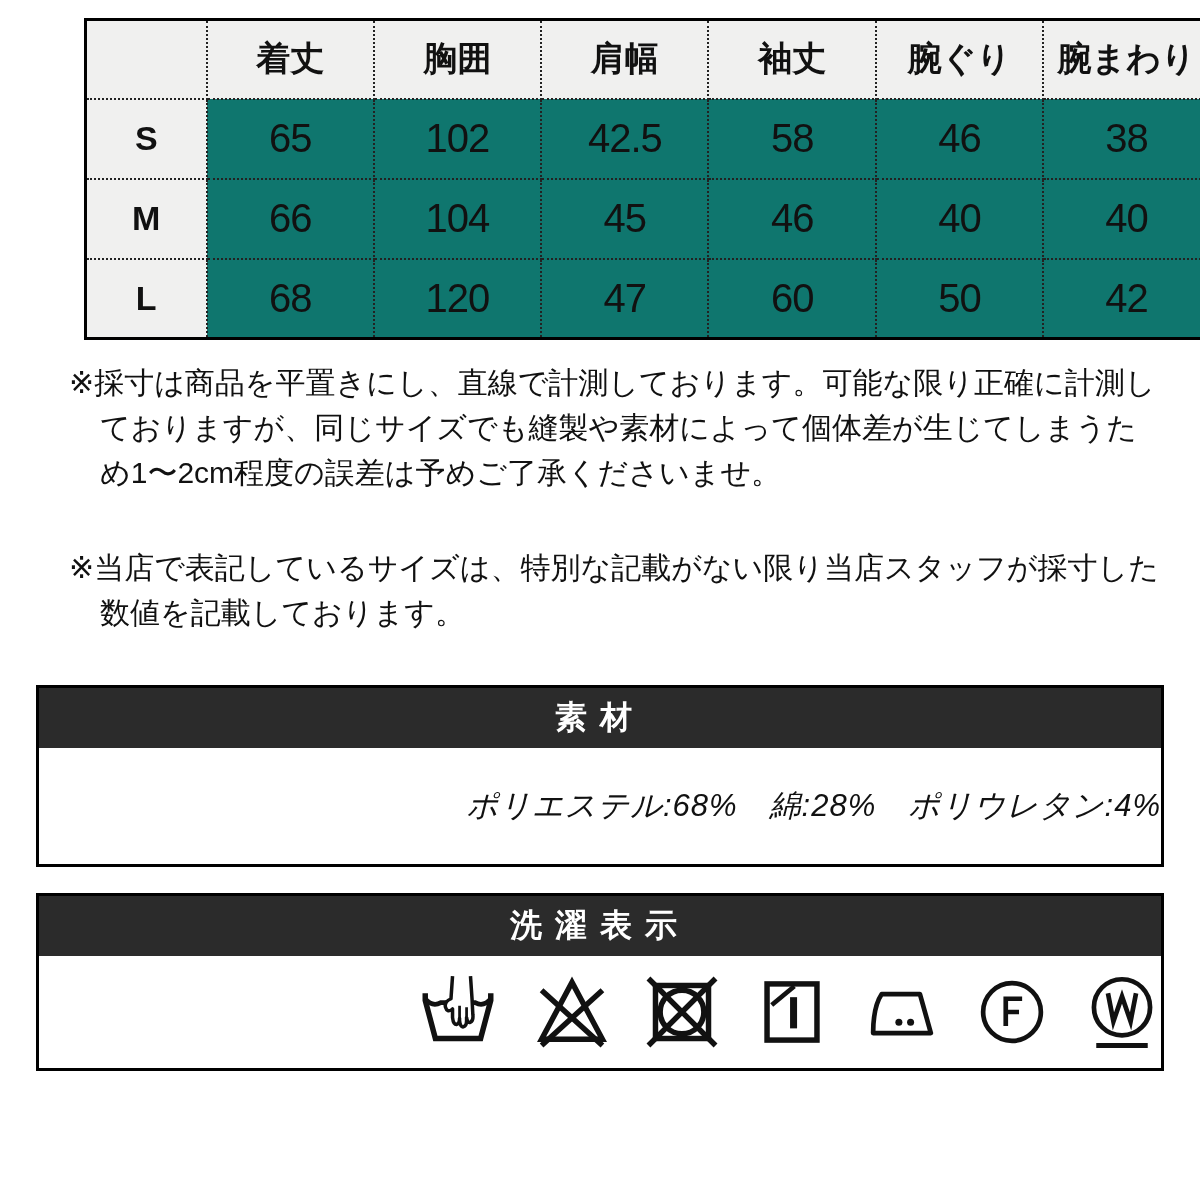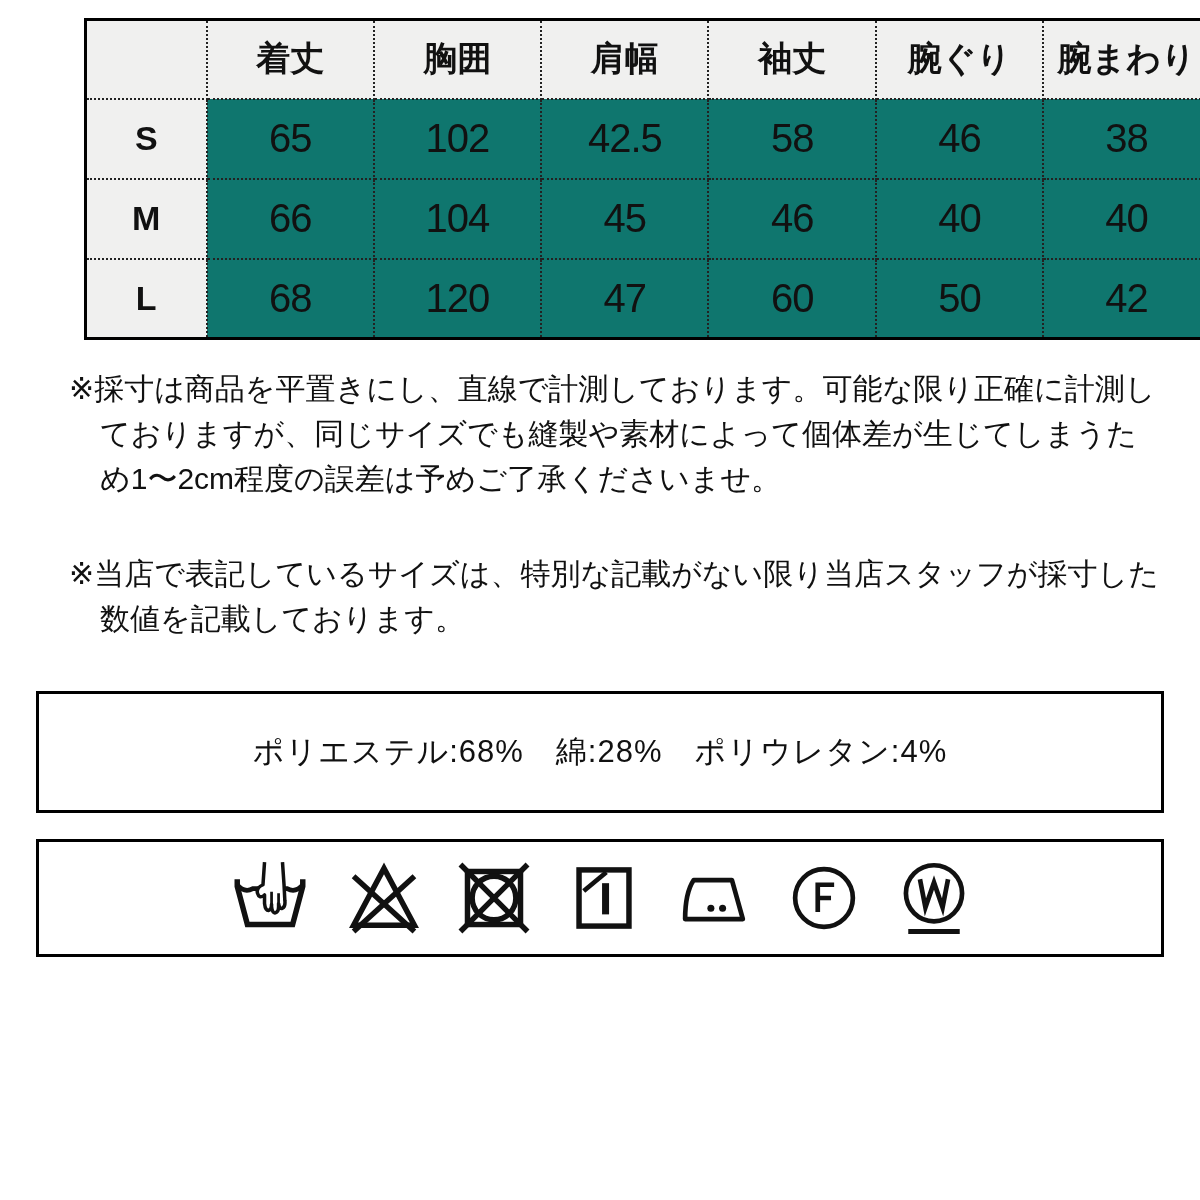--- a/index.html
+++ b/index.html
@@ -35,31 +35,31 @@
   .size-table tbody tr { height:80px; }
   .size-table tbody th {
     background:#f0f0ef; font-size:34px; font-weight:bold;
   }
   .size-table tbody td {
     background:#0f766e; font-size:40px; font-weight:400;
     font-stretch:condensed; letter-spacing:-1px;
   }
 
   
-  .notes { margin-top:26px; }
+  .notes { margin-top:20px; }
   .note {
     font-size:30px; line-height:45px; color:#111;
     padding-left:64px; text-indent:-31px;
     margin-bottom:50px;
   }
 
   
   .boxed { border:3px solid #000; margin-top:26px; background:#fff; }
   .boxed .box-body {
-    display:flex; align-items:center; justify-content:center; background:#fff;
+    display:flex; align-items:center; justify-content:flex-end; background:#fff;font-style:italic;
   }
   .material-body { height:116px; font-size:31px; letter-spacing:1px; }
   .laundry-body  { height:112px; gap:32px; }
 
   .care-icon { width:78px; height:78px; display:block; }
   .care-icon.wide { width:86px; }
   .icon-wrap { display:flex; align-items:center; justify-content:center; }
 </style>
 </head>
 <body>
@@ -120,26 +120,32 @@
         </tr>
       </tbody>
   </table>
 
   <div class="notes">
     <p class="note">※採寸は商品を平置きにし、直線で計測しております。可能な限り正確に計測しておりますが、同じサイズでも縫製や素材によって個体差が生じてしまうため1〜2cm程度の誤差は予めご了承くださいませ。</p>
     <p class="note">※当店で表記しているサイズは、特別な記載がない限り当店スタッフが採寸した数値を記載しております。</p>
   </div>
 
   <div class="boxed">
+    <div class="bar inner-bar">
+      <span>素材</span>
+    </div>
     <div class="box-body material-body">
       <span>ポリエステル:68%　綿:28%　ポリウレタン:4%</span>
     </div>
   </div>
 
   <div class="boxed">
+    <div class="bar inner-bar">
+      <span>洗濯表示</span>
+    </div>
     <div class="box-body laundry-body">
 
       <span class="icon-wrap">
         <svg class="care-icon wide" viewBox="0 0 100 100" fill="none" stroke="#111" stroke-width="6">
           <path d="M8,26 L8,35 L21,84 L79,84 L92,35 L92,26" stroke-width="7"></path>
           <path d="M8,33 Q17,44 28,38 L38,38" stroke-width="6"></path>
           <path d="M92,33 Q83,44 72,38 L62,38" stroke-width="6"></path>
           <path d="M43,4 L41,33 Q32,37 34,44 Q36,51 42,47 L43,46 L43,57 Q44,66 48,66 Q52,65 52,58 L52,61 Q53,70 57,69 Q61,68 61,61 L61,57 Q62,65 66,63 Q70,61 69,53 L68,33 L66,4" fill="#fff" stroke-width="4.5" stroke-linejoin="round"></path>
           <path d="M52,42 L52,57 M61,44 L61,56" stroke-width="3.5"></path>
         </svg>

